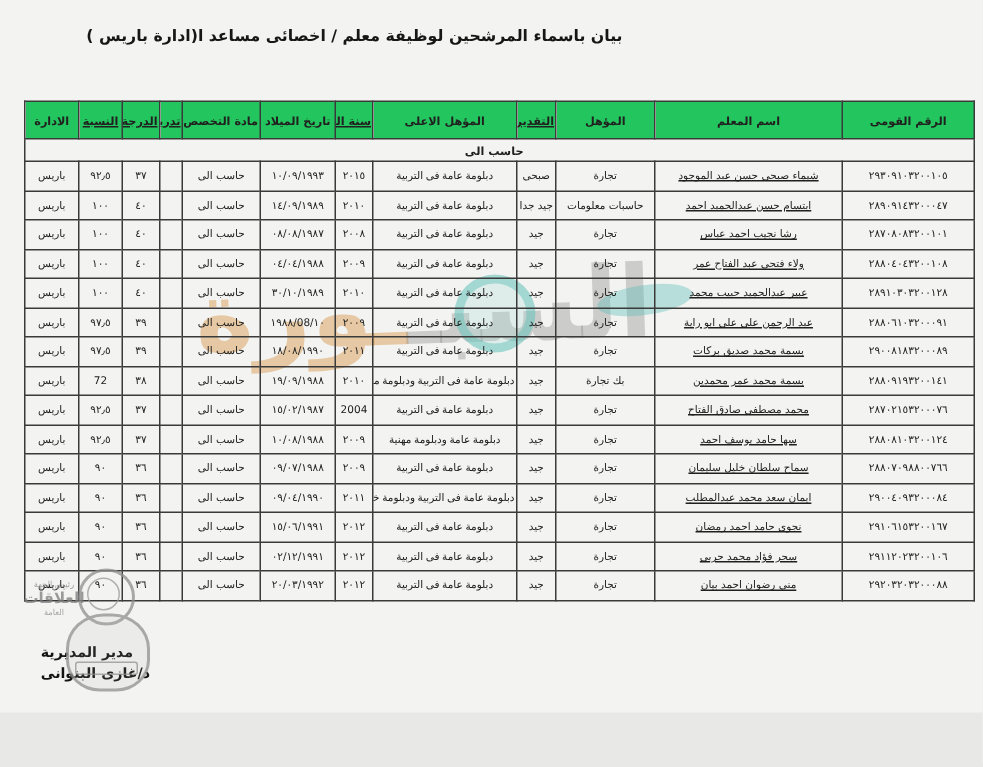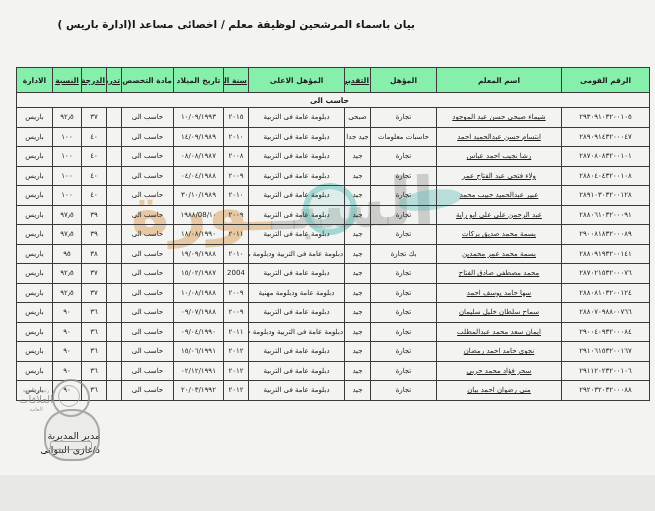--- a/index.html
+++ b/index.html
@@ -35,33 +35,33 @@
     font-size:7px;
     padding:0 1px;
     text-align:center;
     vertical-align:middle;
     overflow:hidden;
     white-space:nowrap;
     color:#20201f;
   }
   table.roster th{
     font-size:7.5px;font-weight:bold;height:24px;
-    background:#86efac;
+    background:#22c55e;
   }
   th.small-head{font-size:6px;text-decoration:underline;}
   tr.category-row td{
     height:14px;border-left:1px solid #3a3a3a;
     text-align:right;padding-right:300px;
     font-size:7.5px;font-weight:bold;
   }
   tbody tr.data-row td{height:18.5px;}
   td.c-national_id{font-size:7.5px;letter-spacing:.4px;}
   td.c-name{text-align:right;padding-right:3px;font-size:7.5px;text-decoration:underline;}
   td.c-qualification{text-align:right;padding-right:3px;}
-  td.c-higher_qualification{font-size:6.6px;}
+  td.c-higher_qualification{font-size:6.6px;font-family:Liberation Serif, serif;}
   td.c-specialization{text-align:right;padding-right:3px;}
   
   .wm{position:absolute;pointer-events:none;direction:ltr;}
   .wm-arabic{
     top:168px;left:130px;
     font-size:66px;font-weight:bold;
     direction:rtl;white-space:nowrap;
     transform:rotate(-2deg);
     color:rgba(125,125,125,.33);
     letter-spacing:6px;
@@ -82,21 +82,21 @@
   .wm-url{
     top:332px;left:140px;
     font-size:31px;font-weight:bold;
     letter-spacing:5px;
     color:rgba(105,105,105,.5);
     white-space:nowrap;
   }
   
   .signature{
     position:absolute;bottom:18px;right:555px;
-    text-align:right;font-weight:normal;font-size:9.5px;
+    text-align:left;font-weight:bold;font-size:9.5px;
     white-space:nowrap;line-height:1.5;color:#141414;margin-left:48px;
   }
   
   .stamp{position:absolute;bottom:6px;left:14px;width:110px;height:90px;opacity:.75;}
   .stamp-circle-outer{
     position:absolute;top:0;left:38px;width:34px;height:34px;
     border-radius:50%;border:2px solid #8f8f8f;
   }
   .stamp-circle-inner{
     position:absolute;top:6px;left:44px;width:20px;height:20px;
@@ -110,21 +110,21 @@
   }
   .stamp-base{
     position:absolute;top:62px;left:36px;width:40px;height:7px;
     border:1px solid #8f8f8f;border-radius:2px;
   }
   .stamp-text{
     position:absolute;top:8px;left:0;width:44px;
     text-align:center;color:#8a8a8a;direction:rtl;line-height:1.25;
   }
   .stamp-text .st-sm{font-size:5.5px;display:block;}
-  .stamp-text .st-lg{font-size:10px;font-weight:normal;display:block;color:#7d7d7d;}
+  .stamp-text .st-lg{font-size:10px;font-weight:bold;display:block;color:#7d7d7d;}
 </style>
 </head>
 <body>
 
 <div id="page">
 
   <div class="doc-title">بيان باسماء المرشحين لوظيفة معلم / اخصائى مساعد ا(ادارة باريس )</div>
 
   <div class="wm wm-arabic">
     <span>السبـ</span><span class="wm-tail">ـورة</span>
@@ -270,21 +270,21 @@
             <td class="c-national_id">٢٨٨٠٩١٩٣٢٠٠١٤١</td>
             <td class="c-name">بسمة محمد عمر محمدين</td>
             <td class="c-qualification">بك تجارة</td>
             <td class="c-rating">جيد</td>
             <td class="c-higher_qualification">دبلومة عامة فى التربية ودبلومة مهنية</td>
             <td class="c-graduation_year">٢٠١٠</td>
             <td class="c-birth_date">١٩/٠٩/١٩٨٨</td>
             <td class="c-specialization">حاسب الى</td>
             <td class="c-training"></td>
             <td class="c-degree">٣٨</td>
-            <td class="c-percentage">٩٥</td>
+            <td class="c-percentage">72</td>
             <td class="c-administration">باريس</td>
           </tr>
           <tr class="data-row">
             <td class="c-national_id">٢٨٧٠٢١٥٣٢٠٠٠٧٦</td>
             <td class="c-name">محمد مصطفى صادق الفتاح</td>
             <td class="c-qualification">تجارة</td>
             <td class="c-rating">جيد</td>
             <td class="c-higher_qualification">دبلومة عامة فى التربية</td>
             <td class="c-graduation_year">2004</td>
             <td class="c-birth_date">١٥/٠٢/١٩٨٧</td>

